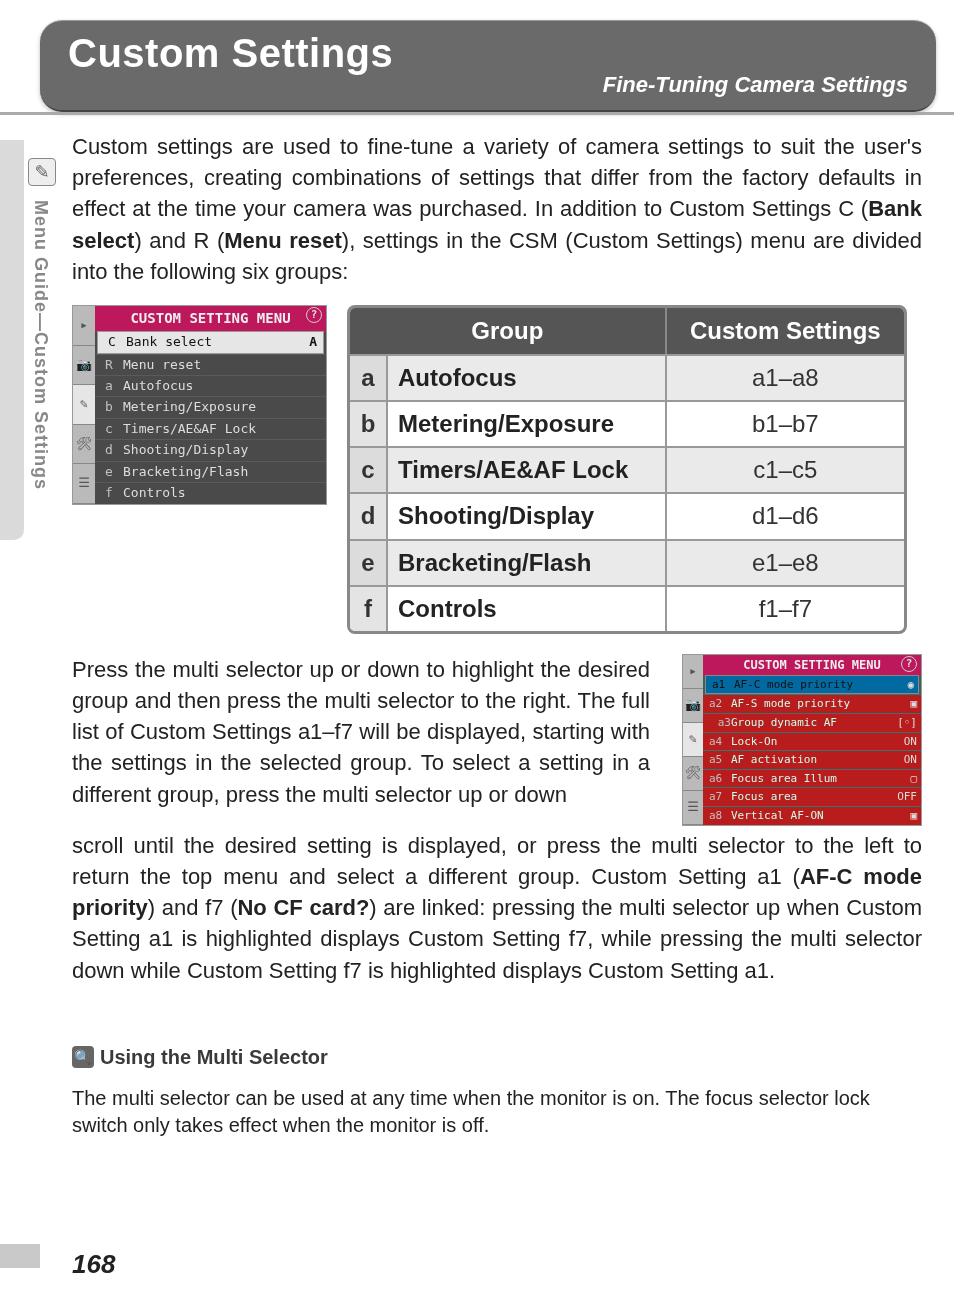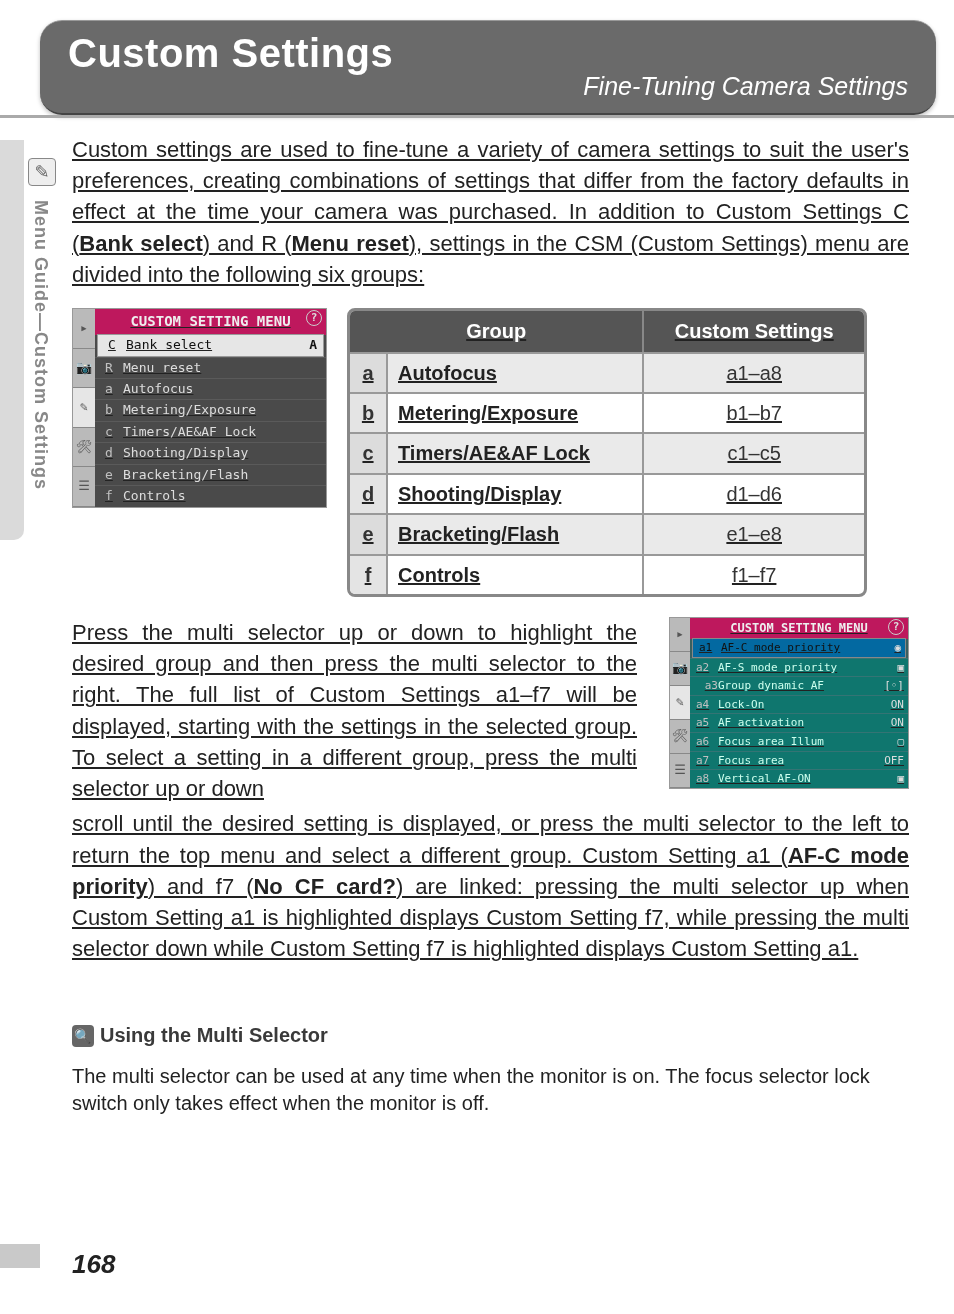--- a/index.html
+++ b/index.html
@@ -24,22 +24,22 @@
   }
   .header-title {
     color: #fff;
     font-size: 40px;
     font-weight: 800;
     letter-spacing: 0.5px;
   }
   .header-sub {
     color: #fff;
     font-style: italic;
-    font-size: 25px;
-    font-weight: 400;
+    font-size: 22px;
+    font-weight: 700;
     text-align: right;
     margin-top: -4px;
   }
 
   
   .side-tab {
     position: absolute;
     left: 0;
     top: 140px;
     width: 64px;
@@ -70,25 +70,24 @@
     writing-mode: vertical-rl;
     text-orientation: mixed;
     font-size:18px;
     font-weight:700;
     color:#888;
     letter-spacing:1px;
   }
 
   
   .content {
-    margin: 18px 45px 0 72px;
+    margin: 18px 32px 0 72px;
     font-size: 22px;
     line-height: 1.42;
     color:#222;
-    text-decoration:underline;
   }
   .content p { text-align: justify; }
   .content b { font-weight: 800; }
 
   
   .row1 {
     display:flex;
     align-items:flex-start;
     margin: 18px 0 20px 0;
     gap: 20px;
@@ -155,25 +154,25 @@
     content:"A";
     position:absolute; right:6px;
     color:#111; font-weight:bold;
   }
   .lcd-item .val { margin-left:auto; color:#ddd; font-size:11px;}
 
   
   table.groups {
     border-collapse: separate;
     border-spacing:0;
-    width: 520px;
+    width: 560px;
     border:3px solid #888;
     border-radius:8px;
     overflow:hidden;
-    font-size:20px;
+    font-size:24px;
   }
   table.groups th {
     background:#555; color:#fff; font-weight:700;
     padding:6px 12px; text-align:center;
     border-left:2px solid #888;
   }
   table.groups th:first-child{border-left:none;}
   table.groups td {
     border-top:2px solid #999;
     border-left:2px solid #999;
@@ -206,21 +205,21 @@
     font-family:"DejaVu Sans Mono",monospace;
     font-size:12px;
     position:relative;
     background:#ccc;
   }
   .lcd2 .lcd-tabs{width:20px;}
   .lcd2 .lcd-header{margin-left:20px; font-size:12px; padding:2px;}
   .lcd2 .lcd-body{margin-left:20px; background:#264; background:#2a5a5a;}
   .lcd2 .lcd-body{background:#3a6060;}
   .lcd2 .lcd-item{
-    background:#0f766e; color:#cfe;
+    background:#b91c1c; color:#cfe;
     border-top:1px solid #347474;
     font-size:11px;
     padding:1px 4px 1px 6px;
   }
   .lcd2 .lcd-item.highlight{
     background:#0369a1; color:#111;
     border:1px solid #888;
   }
   .lcd2 .lcd-item.highlight::after{content:"";}
 

